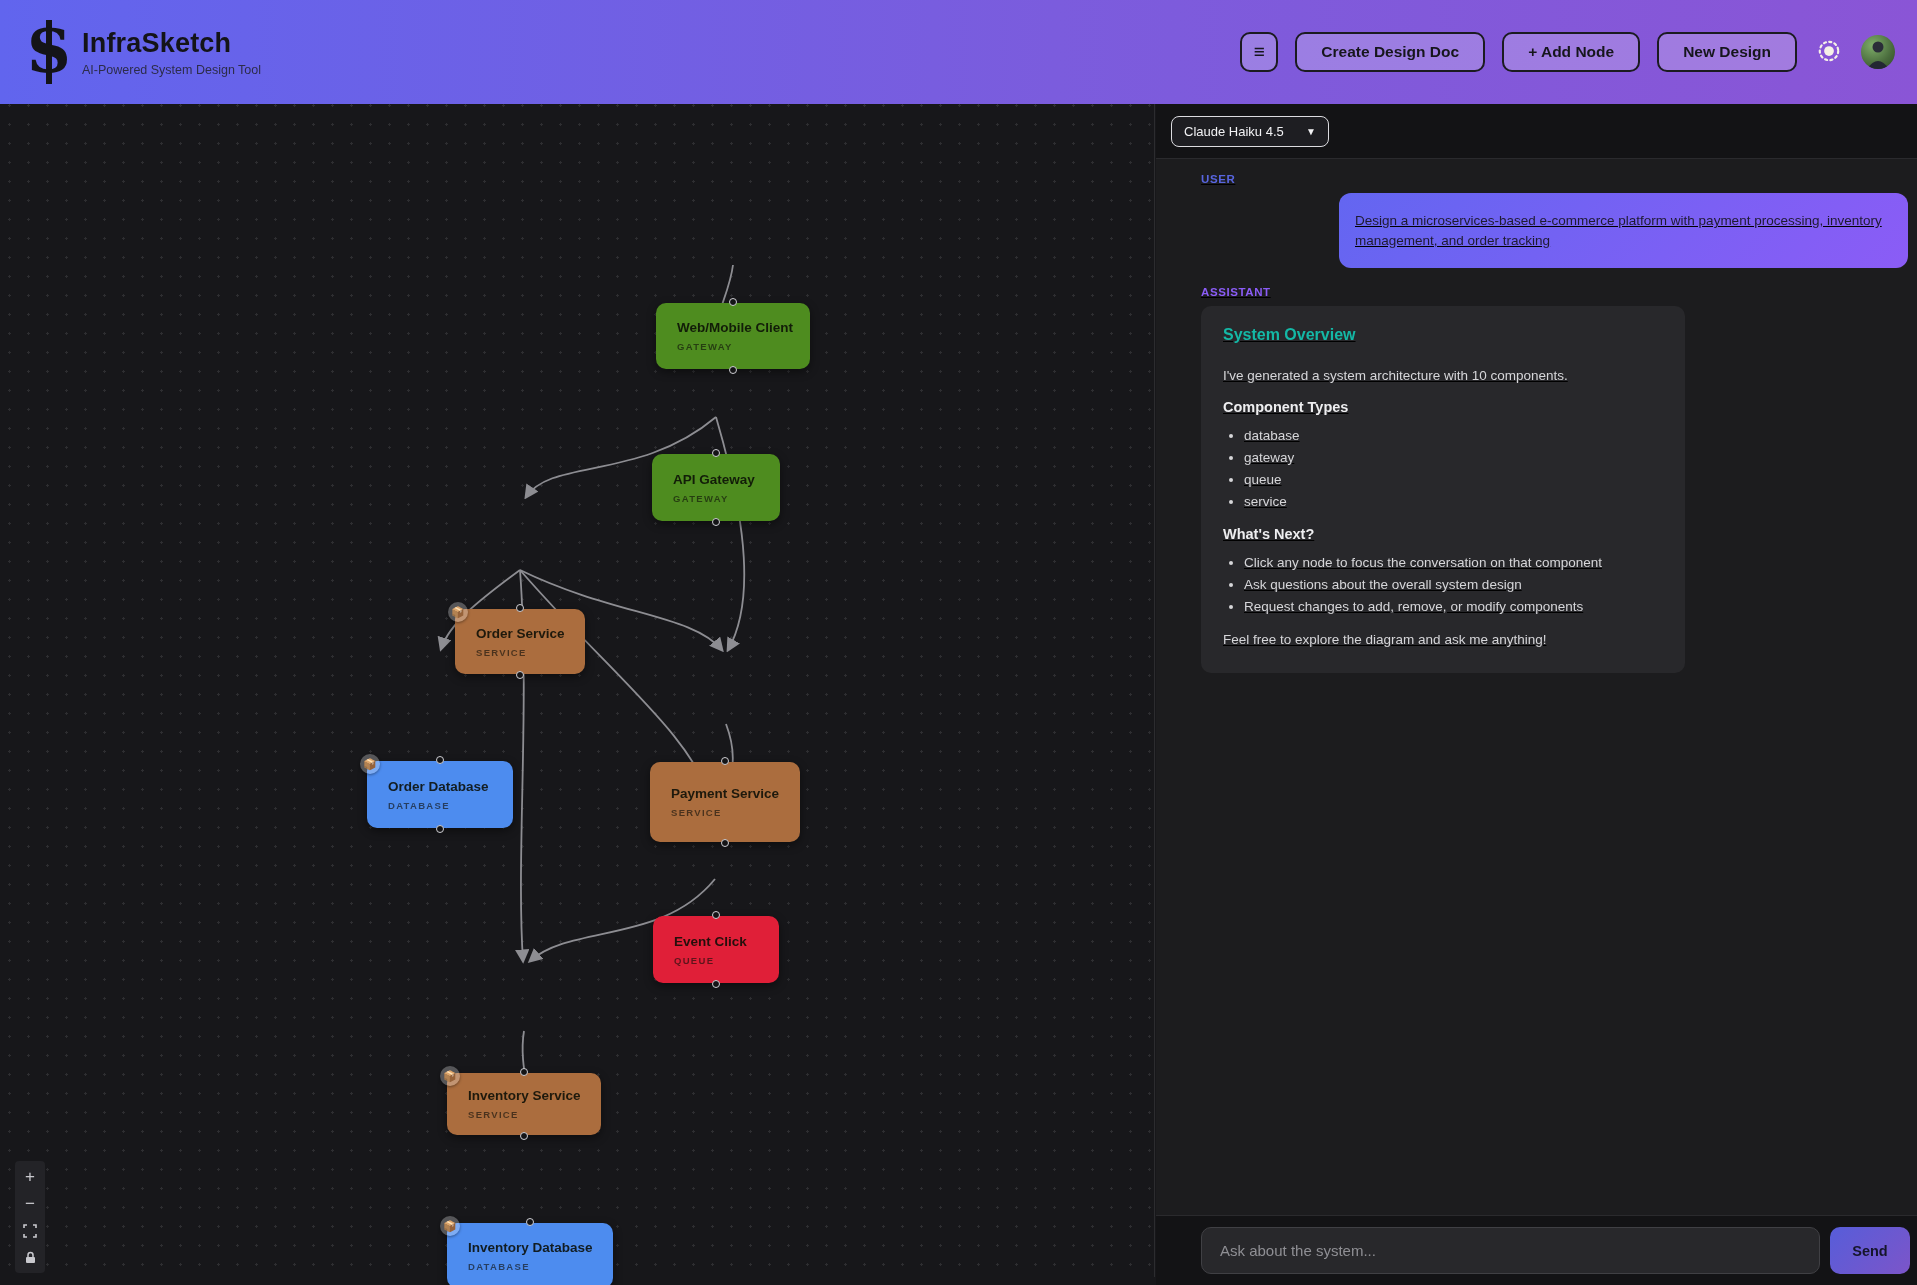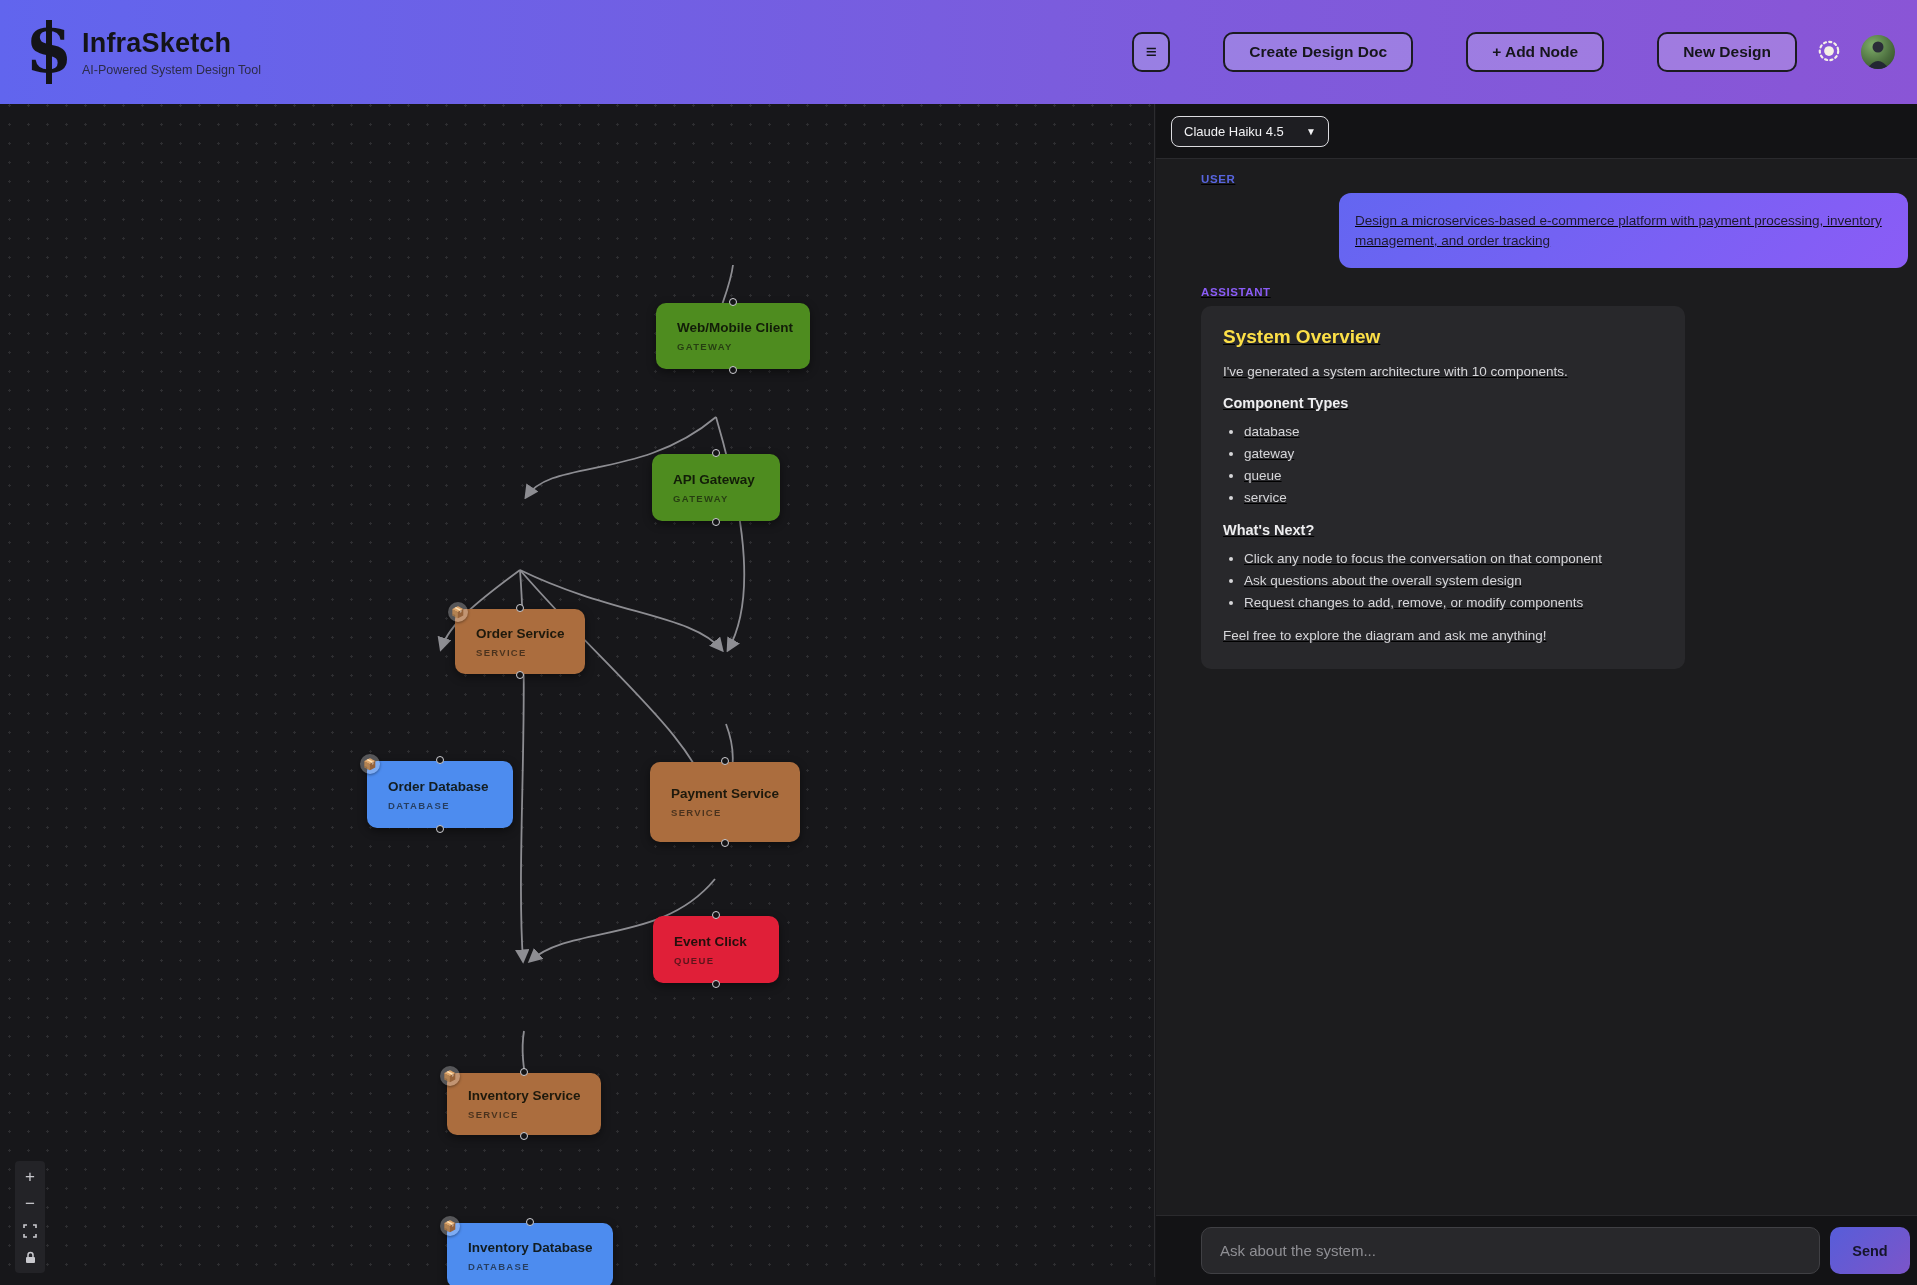--- a/index.html
+++ b/index.html
@@ -13,21 +13,21 @@
   .brand { display:flex; align-items:center; gap:12px; margin-left:28px; }
   .logo { width:42px; height:66px; }
   .brand-text .title { font-size:27px; font-weight:bold; color:#141418; letter-spacing:.2px; }
   .brand-text .subtitle { font-size:12.5px; color:#23232e; opacity:.85; margin-top:4px; }
   .header-right { margin-left:auto; margin-right:22px; display:flex; align-items:center; gap:17px; }
   .hbtn { height:40px; border:2px solid #1b1b20; border-radius:10px;
     background:rgba(255,255,255,0.22); color:#16161c; font-weight:bold; font-size:15.5px;
     display:flex; align-items:center; justify-content:center; cursor:pointer;
     font-family:"Liberation Sans", sans-serif; }
   .menu-btn { width:38px; font-size:19px; }
-  .pad-btn { padding:6px 24px;margin-left:36px; }
+  .pad-btn { padding:6px 24px; }
   .theme-btn { width:30px; height:30px; background:none; border:none; cursor:pointer; }
   .avatar { width:34px; height:34px; border-radius:50%; overflow:hidden; cursor:pointer;
     background:radial-gradient(circle at 35% 30%, #7fae6a, #496b3c 60%, #2f4a28); position:relative; }
   .avatar svg { position:absolute; left:0; top:0; }
 
   
   .canvas { position:absolute; left:0; top:96px; width:1155px; height:1181px;
     background-color:#17171a;
     background-image:radial-gradient(circle, #2e2e31 1.2px, transparent 1.3px);
     background-size:19px 19px; border-right:1px solid #2c2c2f; }
@@ -73,21 +73,21 @@
 
   .messages { flex:1 1 auto; padding:14px 9px 0 45px; overflow:hidden;text-decoration:underline; }
   .role-label { font-size:11.5px; font-weight:bold; letter-spacing:.6px; }
   .role-user { color:#5865e0; }
   .role-assistant { color:#8b5cf6; margin-top:18px; }
   .user-bubble { margin-top:8px; margin-left:auto; width:569px;
     background:linear-gradient(135deg,#6366f1,#8b5cf6); border-radius:12px;
     padding:18px 16px; color:#1f1b31; font-size:13.5px; line-height:1.45; }
   .assistant-card { margin-top:8px; width:484px; background:#28282b; border-radius:10px;
     padding:20px 22px 22px 22px; color:#d6d6d9; }
-  .assistant-card h2 { color:#fde047; font-size:19px; margin-bottom:14px; }
+  .assistant-card h2 { color:#14b8a6; font-size:16px; margin-bottom:22px; }
   .assistant-card p { font-size:13.5px; line-height:1.5; margin-bottom:13px; }
   .assistant-card h3 { color:#eeeef0; font-size:14.5px; margin-bottom:10px; }
   .assistant-card ul { list-style:disc; padding-left:21px; margin-bottom:13px; }
   .assistant-card li { font-size:13.5px; line-height:1.62; }
   .assistant-card .outro { margin-bottom:0; }
 
   .chat-input-bar { flex:0 0 auto; height:70px; background:#131315; border-top:1px solid #2a2a2d;
     display:flex; align-items:center; padding:0 7px 0 45px; gap:10px; }
   .chat-input { flex:1; height:47px; background:#28282b; border:1px solid #404044;
     border-radius:10px; padding:4px 18px; color:#e8e8ea; font-size:15px;

